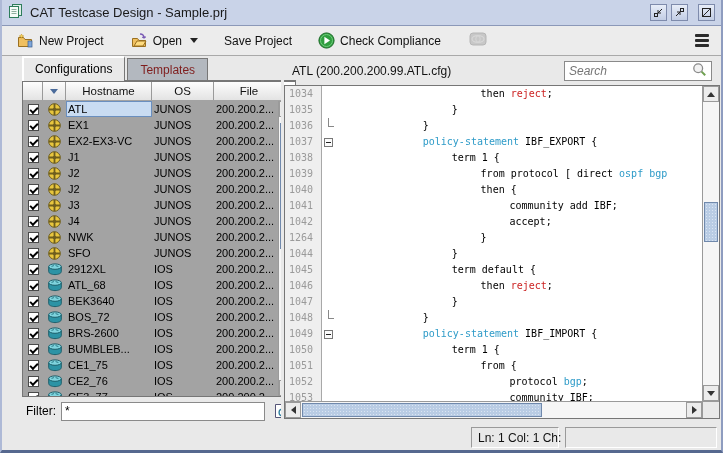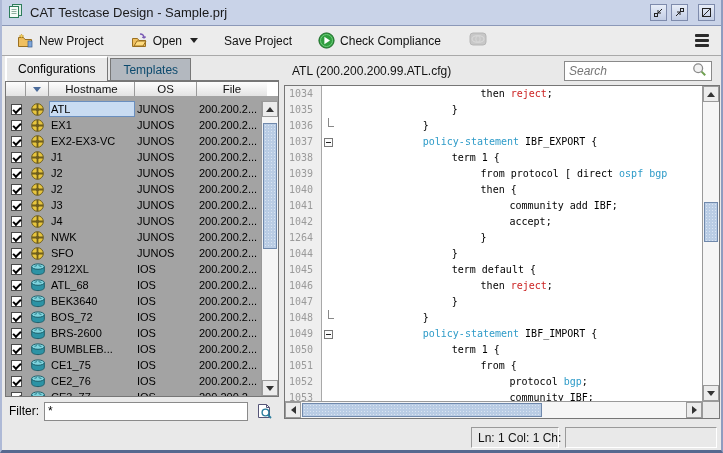--- a/index.html
+++ b/index.html
@@ -42,37 +42,37 @@
   .tbtn + .tbtn { margin-left:14px; }
   .drop-caret { width:0; height:0; border-left:4px solid transparent; border-right:4px solid transparent;
     border-top:5px solid #222; margin-left:3px; }
   .tool-icon svg { display:block; }
   .disabled-icon { margin-left:22px; opacity:.55; }
   .hamburger { margin-left:auto; display:flex; flex-direction:column; gap:2px; padding:4px; }
   .hamburger i { display:block; width:14px; height:3px; background:#2b2b2b; border-radius:1px; }
 
   
   .main { position:absolute; top:57px; bottom:26px; left:0; right:0; }
-  .left-panel { position:absolute; left:1px; top:0; bottom:0; width:278px;text-decoration:underline; }
+  .left-panel { position:absolute; left:18px; top:0; bottom:0; width:278px;text-decoration:underline; }
   .divider { position:absolute; left:279px; top:0; bottom:0; width:3px; background:#E9E9E9; }
   .right-panel { position:absolute; left:282px; right:1px; top:0; bottom:0; }
 
   
   .tabs { position:absolute; top:0; left:2px; right:2px; height:24px; display:flex; align-items:flex-end;
     border-bottom:1px solid #777; }
   .tab { font-size:12px; padding:4px 12px 3px; border:1px solid #777; border-bottom:none;
     margin-right:2px; position:relative; }
   .tab.active { background:#E9E9E9; z-index:2; margin-bottom:-1px; padding-bottom:5px;
     border-top:2px solid #fff; border-left-color:#fff; box-shadow:inset 1px 0 0 #fff; }
-  .tab.inactive { background:#B3B8BF; color:#0c4a6e; }
+  .tab.inactive { background:#B3B8BF; color:#7f1d1d; }
 
   
   .grid { position:absolute; top:24px; left:2px; right:2px; bottom:27px; border:1px solid #767676;
     background:#fff; overflow:hidden; }
-  .thead { display:flex; height:19px; border-bottom:5px solid #a3a3a3;text-align:right; }
+  .thead { display:flex; height:19px; border-bottom:1px solid #a3a3a3;text-align:right; }
   .th { background:linear-gradient(#FDFDFD,#E3E3E3); border-right:1px solid #9a9a9a;
     font-size:11.5px; display:flex; align-items:center; justify-content:center; color:#111; }
   .c-cb  { width:20px; flex:none; }
   .c-ic  { width:23px; flex:none; }
   .c-host{ width:86px; flex:none; }
   .c-os  { width:62px; flex:none; }
   .c-file{ width:70px; flex:none; }
   .filter-caret { width:0; height:0; border-left:4px solid transparent; border-right:4px solid transparent;
     border-top:5px solid #4A6B9B; }
   .tbody { position:absolute; top:19px; left:0; right:17px; bottom:0; overflow:hidden; background:#a3a3a3; }

